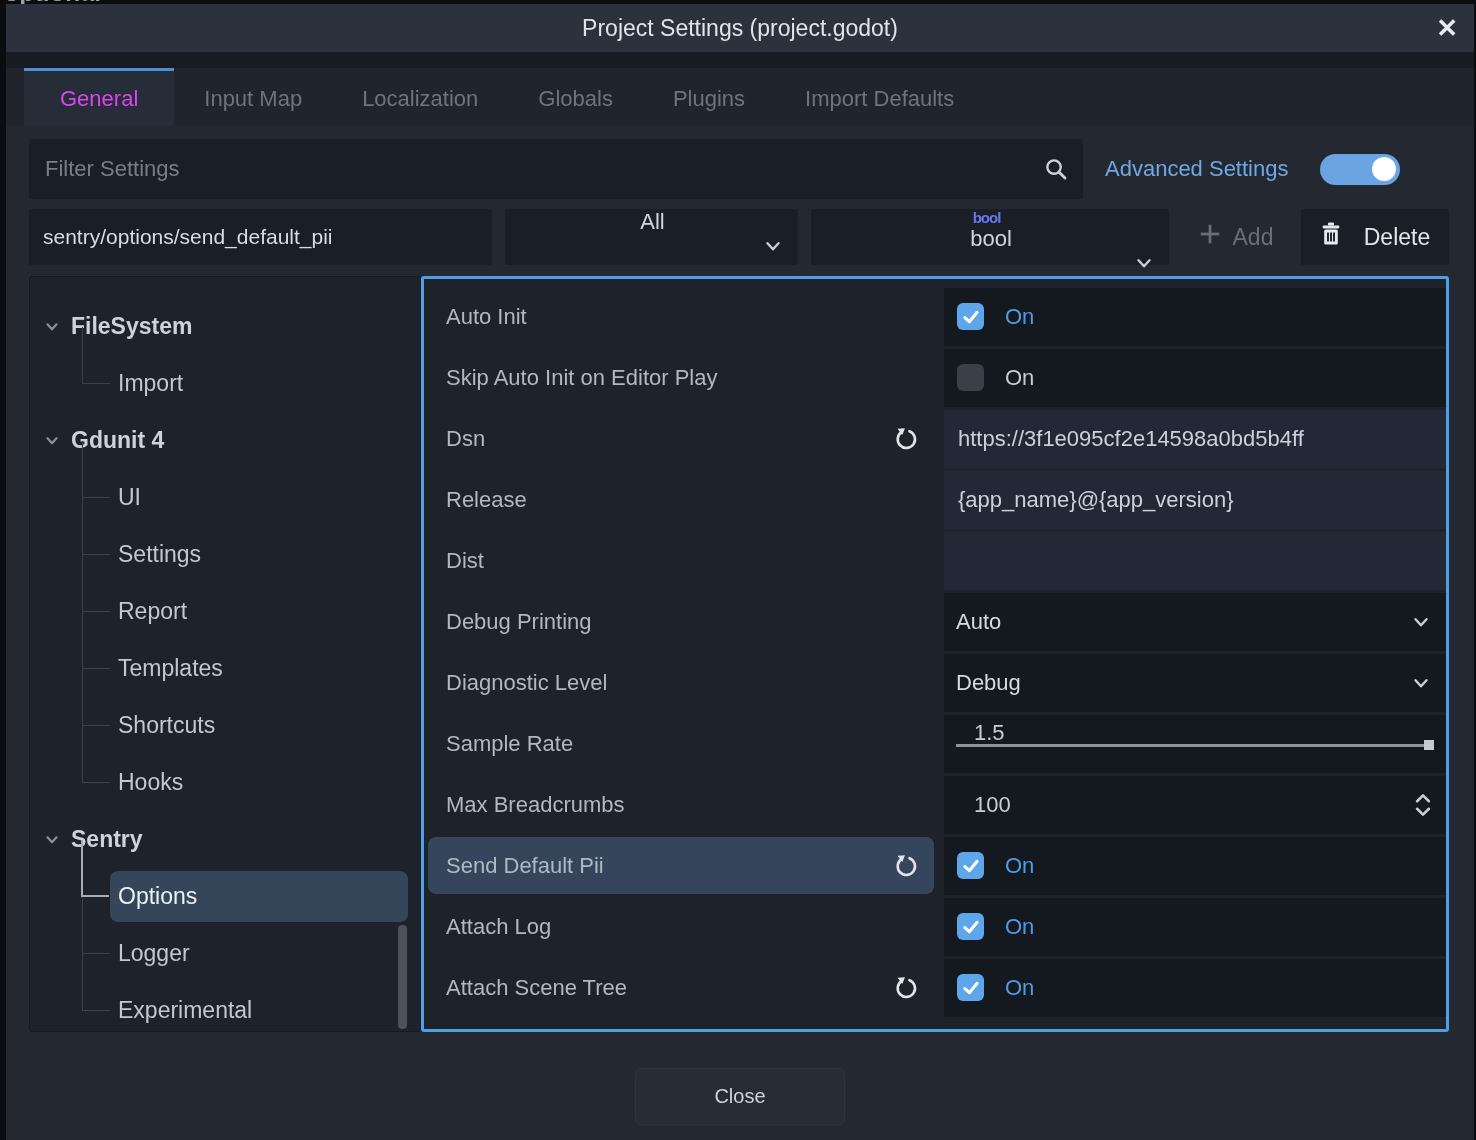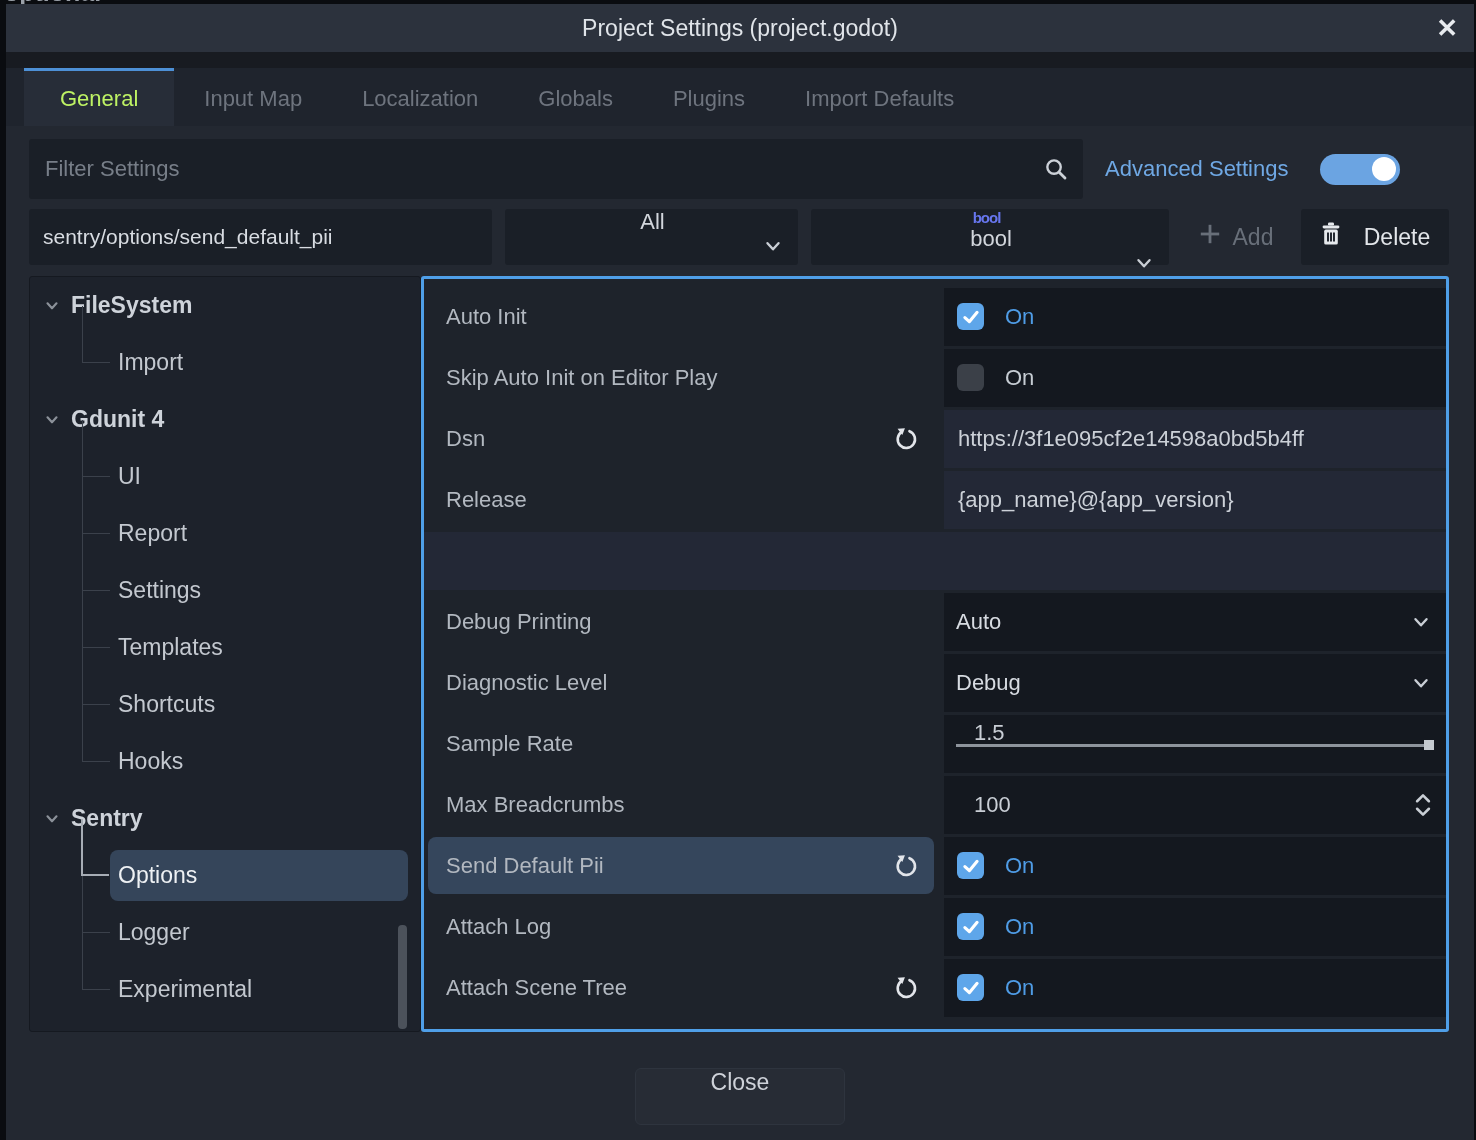--- a/index.html
+++ b/index.html
@@ -15,21 +15,21 @@
 
   .titlebar{height:48px;background:#2c323d;display:flex;align-items:center;justify-content:center;position:relative;}
   .titlebar .title{font-size:23px;color:#e0e4e9;}
   .close-x{position:absolute;right:16px;top:0;height:48px;display:flex;align-items:center;
     font-size:26px;color:#e8ebef;cursor:default;font-weight:700;}
 
   .title-gap{height:16px;background:#181b21;}
 
   .tabbar{height:58px;background:#1f242d;display:flex;align-items:stretch;padding-left:18px;}
   .tab{display:flex;align-items:center;padding:0 30px;font-size:22px;color:#6e747e;border-top:3px solid transparent;}
-  .tab.active{background:#272d38;color:#bef264;border-top-color:var(--accent,#4d90d6);padding:0 36px;}
+  .tab.active{background:#272d38;color:#d946ef;border-top-color:var(--accent,#4d90d6);padding:0 36px;}
 
   .filter-row{display:flex;align-items:center;margin:13px 25px 0 23px;height:60px;gap:20px;}
   .filter-wrap{position:relative;width:1054px;height:60px;flex:none;}
   .filter-wrap input{width:100%;height:100%;background:#1a1f27;border:0;border-radius:3px;outline:none;
     color:#d6dae0;font-size:22px;padding:0 54px 0 16px;font-family:inherit;}
   .filter-wrap input::placeholder{color:#777e88;}
   .search-ic{position:absolute;right:14px;top:17px;}
   .adv-label{color:#6fa8e4;font-size:22px;white-space:nowrap;margin-left:2px;}
   .toggle{width:80px;height:31px;border-radius:16px;background:var(--toggle,#6ba4e2);position:relative;flex:none;margin-left:12px;}
   .toggle .knob{position:absolute;right:4px;top:3.5px;width:24px;height:24px;border-radius:50%;background:#fff;}
@@ -39,21 +39,21 @@
     color:#d8dce2;font-size:21px;padding:0 14px;font-family:inherit;}
   .ddown{height:56px;background:#1a1f27;border-radius:3px;display:flex;align-items:center;padding:0 14px 0 16px;color:#d2d6dc;font-size:22px;flex-direction:column;}
   .ddown .chev{margin-left:auto;padding-left:10px;display:flex;}
   .dd-all{width:293px;flex:none;}
   .dd-type{width:358px;flex:none;}
   .bool-ic{color:var(--boolcol,#6776ee);font-weight:700;font-size:15px;letter-spacing:-1px;margin-right:9px;}
   .btn-add{flex:1;height:56px;display:flex;align-items:center;justify-content:center;gap:10px;color:#686f79;font-size:23px;background:transparent;border-radius:3px;}
   .btn-del{width:148px;height:56px;flex:none;background:#1a1f27;border-radius:3px;display:flex;align-items:center;justify-content:center;gap:22px;color:#e3e6ea;font-size:23px;}
 
   
-  .tree{position:absolute;left:23px;top:272px;width:392px;bottom:108px;background:#1d222b;border:1px solid #151920;border-radius:3px;padding-top:0;overflow:hidden;}
+  .tree{position:absolute;left:23px;top:272px;width:392px;bottom:108px;background:#1d222b;border:1px solid #151920;border-radius:3px;padding-top:21px;overflow:hidden;}
   .trow{position:relative;height:57px;display:flex;align-items:center;}
   .trow .t-chev{position:absolute;left:13px;top:20px;}
   .trow.lvl0 .tlabel{margin-left:41px;font-weight:700;color:#ced3da;font-size:23px;}
   .trow.lvl1 .tlabel{margin-left:88px;color:#c3c8cf;font-size:23px;}
   .tline{position:absolute;left:52px;top:-28px;width:28px;height:57px;border-left:1px solid #3b414b;border-bottom:1px solid #3b414b;}
   .tline.strong{border-left:2px solid #a7adb5;border-bottom:2px solid #a7adb5;left:51px;}
   .trow.selected::before{content:'';position:absolute;left:80px;right:12px;top:3px;bottom:3px;background:#35455a;border-radius:8px;}
   .trow.selected .tlabel{position:relative;color:#eef1f4;}
   .tree-scroll{position:absolute;right:13px;width:9px;top:648px;height:104px;background:#4c525b;border-radius:4px;}
 
@@ -78,22 +78,22 @@
   .vcell.dropdown .chev{margin-left:auto;display:flex;}
   .vcell.slider{flex-direction:column;align-items:stretch;justify-content:flex-start;}
   .vcell.slider .vval{color:#c9ced5;font-size:22px;margin:5px 0 0 30px;}
   .sl-track{position:absolute;left:12px;right:18px;bottom:26px;height:3px;background:#8e949c;}
   .sl-handle{position:absolute;right:12px;bottom:22.5px;width:10px;height:10px;background:#c5cad0;}
   .vcell.spinner{padding:0 12px 0 30px;}
   .vcell.spinner .vval{color:#c9ced5;font-size:22px;}
   .vcell.spinner .spin{margin-left:auto;display:flex;}
 
   .btn-close{position:absolute;left:50%;transform:translateX(-50%);bottom:15px;width:210px;height:57px;
-    background:#272c35;border:1px solid #2e343e;border-radius:6px;display:flex;align-items:flex-start;justify-content:center;
-    color:#ced2d9;font-size:23px;}
+    background:#272c35;border:1px solid #2e343e;border-radius:6px;display:flex;align-items:center;justify-content:center;
+    color:#ced2d9;font-size:20px;}
 </style>
 </head>
 <body>
 
 <div class="bg-frag">
     <span>optional</span>
   </div>
 
 <div class="dialog">
 
@@ -189,25 +189,25 @@
             <polyline points="5,7 10,12.5 15,7" fill="none" stroke="#8b9199" stroke-width="2.4" stroke-linecap="round" stroke-linejoin="round"></polyline>
           </svg></div>
         <span class="tlabel">Gdunit 4</span>
       </div>
       <div class="trow lvl1">
         <div class="tline"></div>
         <span class="tlabel">UI</span>
       </div>
       <div class="trow lvl1">
         <div class="tline"></div>
+        <span class="tlabel">Settings</span>
+      </div>
+      <div class="trow lvl1">
+        <div class="tline"></div>
         <span class="tlabel">Report</span>
-      </div>
-      <div class="trow lvl1">
-        <div class="tline"></div>
-        <span class="tlabel">Settings</span>
       </div>
       <div class="trow lvl1">
         <div class="tline"></div>
         <span class="tlabel">Templates</span>
       </div>
       <div class="trow lvl1">
         <div class="tline"></div>
         <span class="tlabel">Shortcuts</span>
       </div>
       <div class="trow lvl1">
@@ -273,20 +273,23 @@
       </div>
       <div class="srow">
         <div class="lcell">
           <span class="slabel">Release</span>
         </div>
         <div class="vcell text">
           <span class="vval">{app_name}@{app_version}</span>
         </div>
       </div>
       <div class="srow">
+        <div class="lcell">
+          <span class="slabel">Dist</span>
+        </div>
         <div class="vcell text">
           <span class="vval"></span>
         </div>
       </div>
       <div class="srow">
         <div class="lcell">
           <span class="slabel">Debug Printing</span>
         </div>
         <div class="vcell dropdown">
           <span class="vval">Auto</span>

